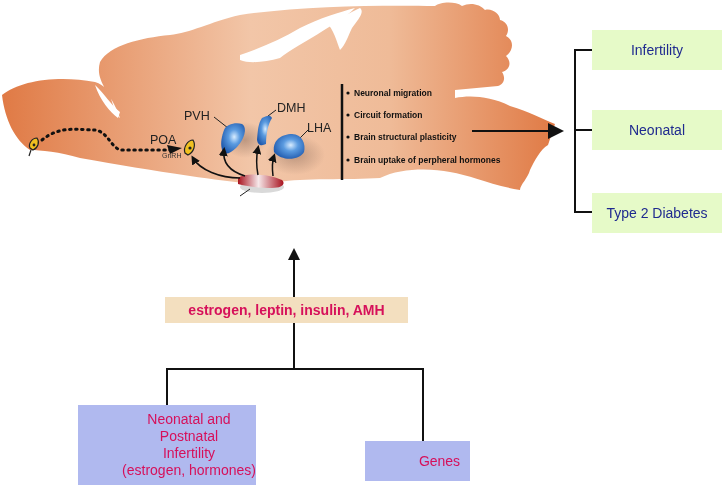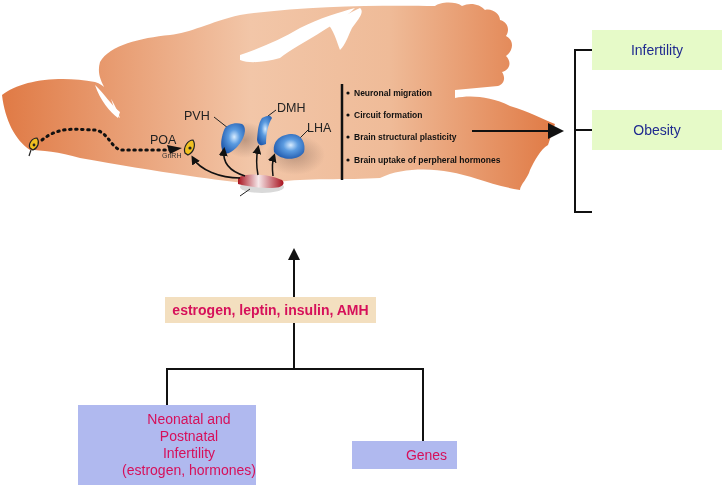--- a/index.html
+++ b/index.html
@@ -1,20 +1,20 @@
 <!DOCTYPE html>
 <html><head>
   <meta charset="utf-8">
   <style>
     html, body { margin:0; padding:0; background:#ffffff; }
     body { width:724px; height:488px; position:relative; overflow:hidden; font-family:"Liberation Sans", sans-serif; }
     #stage { position:absolute; left:0; top:0; width:724px; height:488px; }
     .box { position:absolute; display:flex; align-items:center; justify-content:center; text-align:center; box-sizing:border-box; }
     .outcome { background:#e6fac8; color:#1f2a8f; font-size:14px; width:130px; height:40px; left:592px; }
-    .hormones { background:#f3dfbf; color:#d6105a; font-weight:bold; font-size:14px; left:165px; top:297px; width:211px; height:26px;align-items:center; }
+    .hormones { background:#f3dfbf; color:#d6105a; font-weight:bold; font-size:14px; left:165px; top:297px; width:243px; height:26px;align-items:center; }
     .source { background:#b0b9ef; color:#d6105a; font-size:14px; line-height:17px;padding-left:44px; }
     .svgtext { font-family:"Liberation Sans", sans-serif; }
     .bullet { font-family:"Liberation Sans", sans-serif; font-weight:bold; font-size:8.5px; fill:#111; }
     .region { font-family:"Liberation Sans", sans-serif; font-size:12.5px; fill:#222; }
   </style>
 </head>
 <body>
 
 <div id="stage">
   <svg width="724" height="488" viewBox="0 0 724 488">
@@ -119,30 +119,33 @@
 
     <line x1="294" y1="323" x2="294" y2="369" stroke="#111" stroke-width="2"></line>
     <path d="M167,405 L167,369 L423,369 L423,441" fill="none" stroke="#111" stroke-width="2"></path>
   </svg>
 
   
   <div class="box outcome" style="top:30px;">
     <span>Infertility</span>
   </div>
   <div class="box outcome" style="top:110px;">
-    <span>Obesity</span>
+    <span>Neonatal</span>
+  </div>
+  <div class="box outcome" style="top:193px;">
+    <span>Type 2 Diabetes</span>
   </div>
 
   
   <div class="box hormones">
     <span>estrogen, leptin, insulin, AMH</span>
   </div>
 
   
   <div class="box source" style="left:78px; top:405px; width:178px; height:80px; flex-direction:column;">
     <span>Neonatal and Postnatal</span>
     <span>Infertility</span>
     <span>(estrogen, hormones)</span>
   </div>
-  <div class="box source" style="left:352px; top:441px; width:105px; height:28px;">
+  <div class="box source" style="left:365px; top:441px; width:105px; height:40px;">
     <span>Genes</span>
   </div>
 </div>
 
 </body></html>

